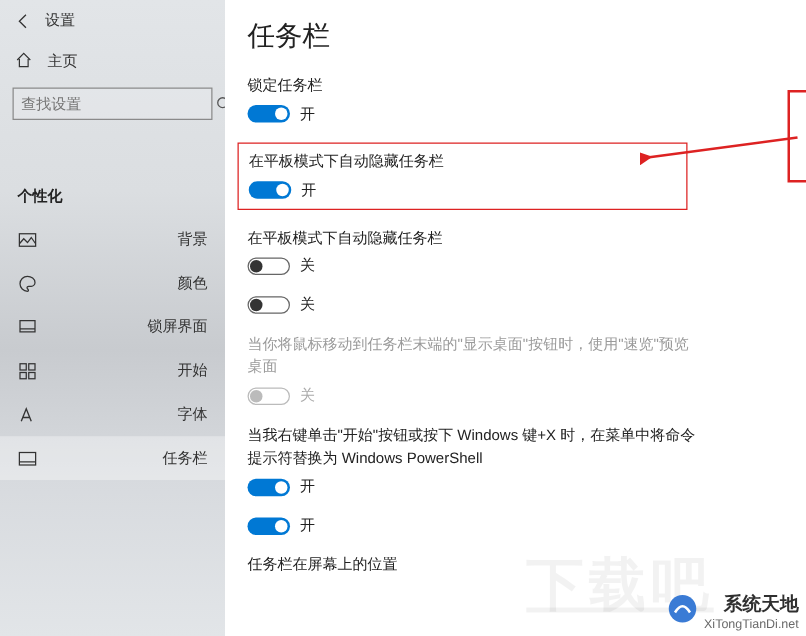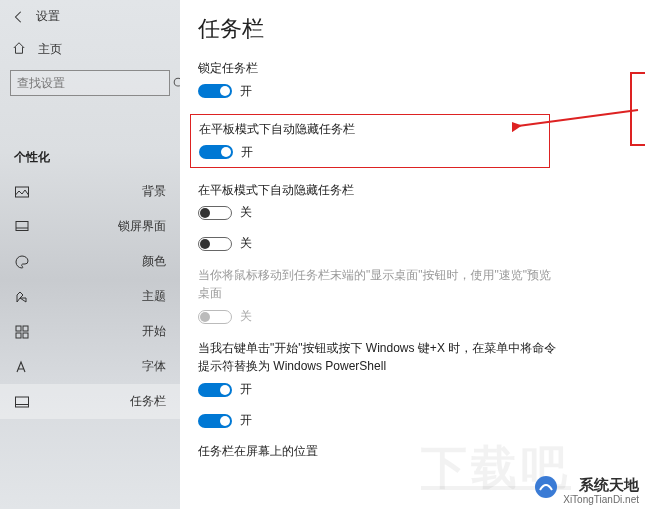--- a/index.html
+++ b/index.html
@@ -31,21 +31,21 @@
   .toggle.off { background: #fff; border: 1px solid #666; }
   .toggle.off::after { content: ""; position: absolute; left: 1px; top: 1px; width: 10px; height: 10px; background: #333; border-radius: 50%; }
   .toggle.disabled.off { border-color: #bbb; }
   .toggle.disabled.off::after { background: #bbb; }
   .toggle-text { font-size: 12px; color: #222; }
   .toggle-text.muted { color: #aaa; }
   .hint-text { font-size: 12px; color: #9a9a9a; line-height: 1.5; margin-bottom: 6px; max-width: 360px; }
   .callout-box { position: absolute; border: 2px solid #d22; padding: 8px 18px; color: #d22; font-size: 14px; top: 72px; left: 450px; background: #fff; }
   .arrow { position: absolute; top: 106px; left: 332px; width: 130px; height: 26px; pointer-events: none; }
   .watermark { position: absolute; right: 6px; bottom: 4px; text-align: right; line-height: 1.15; }
-  .watermark .cn { font-size: 15px; font-weight: 700; color: #2f2f2f; }
+  .watermark .cn { font-size: 15px; font-weight: 700; color: #2f2f2f; font-family: Liberation Serif, serif; }
   .watermark .en { font-size: 10px; color: #6a6a6a; }
   .watermark .logo { position: absolute; left: -30px; top: -2px; }
   .faint-bg { position: absolute; right: 74px; bottom: 10px; font-size: 46px; font-weight: 700; color: rgba(0,0,0,0.05); letter-spacing: 4px; pointer-events: none; text-decoration: underline; }
   svg { display: block; }
 </style>
 </head>
 <body>
 
 <div class="app">
 
@@ -84,41 +84,33 @@
             <svg width="16" height="16" viewBox="0 0 16 16">
               <rect x="1.5" y="3" width="13" height="10" stroke="#333" fill="none"></rect>
               <path d="M1.5 11 L5 7 L8 10 L11 6 L14.5 11" stroke="#333" fill="none"></path>
             </svg>
           </span>
         <span>背景</span>
       </div>
       <div class="nav-item">
         <span class="icon">
             <svg width="16" height="16" viewBox="0 0 16 16">
+              <path d="M8 2a6 6 0 1 0 0 12c1 0 1-1 0-2s0-2 1-2h2a3 3 0 0 0 3-3c0-3-3-5-6-5z" stroke="#333" fill="none"></path>
+            </svg>
+          </span>
+        <span>颜色</span>
+      </div>
+      <div class="nav-item">
+        <span class="icon">
+            <svg width="16" height="16" viewBox="0 0 16 16">
               <rect x="2" y="2.5" width="12" height="9" stroke="#333" fill="none"></rect>
               <line x1="2" y1="9" x2="14" y2="9" stroke="#333"></line>
             </svg>
           </span>
         <span>锁屏界面</span>
-      </div>
-      <div class="nav-item">
-        <span class="icon">
-            <svg width="16" height="16" viewBox="0 0 16 16">
-              <path d="M8 2a6 6 0 1 0 0 12c1 0 1-1 0-2s0-2 1-2h2a3 3 0 0 0 3-3c0-3-3-5-6-5z" stroke="#333" fill="none"></path>
-            </svg>
-          </span>
-        <span>颜色</span>
-      </div>
-      <div class="nav-item">
-        <span class="icon">
-            <svg width="16" height="16" viewBox="0 0 16 16">
-              <path d="M3 13 L3 6 L6 3 L9 6 L6 9 Z M6 9 L12 9 L12 13 Z" stroke="#333" fill="none"></path>
-            </svg>
-          </span>
-        <span>主题</span>
       </div>
       <div class="nav-item">
         <span class="icon">
             <svg width="16" height="16" viewBox="0 0 16 16">
               <rect x="2" y="2" width="5" height="5" stroke="#333" fill="none"></rect>
               <rect x="9" y="2" width="5" height="5" stroke="#333" fill="none"></rect>
               <rect x="2" y="9" width="5" height="5" stroke="#333" fill="none"></rect>
               <rect x="9" y="9" width="5" height="5" stroke="#333" fill="none"></rect>
             </svg>
           </span>

